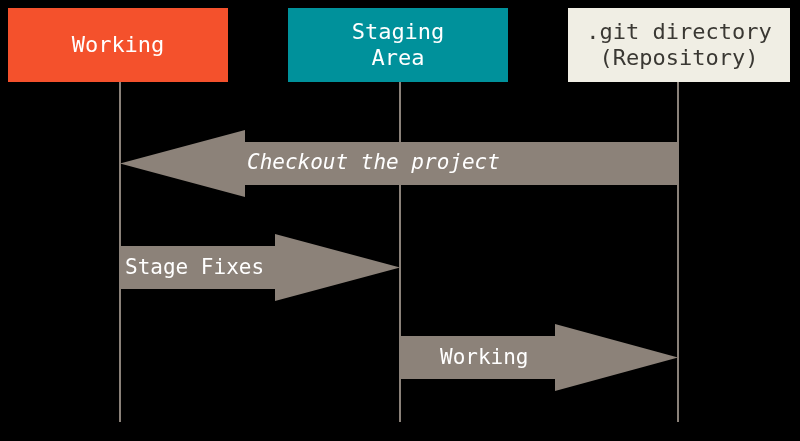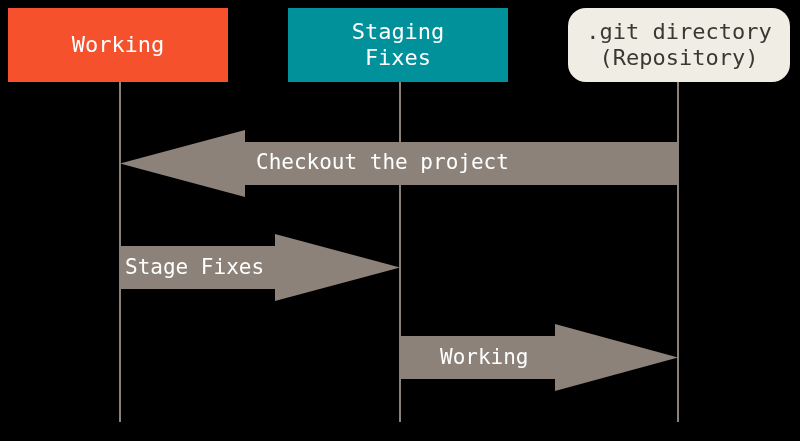--- a/index.html
+++ b/index.html
@@ -51,40 +51,40 @@
     left: 288px;
     width: 220px;
     background: #00919b;
     color: #ffffff;
   }
   #box-repo {
     left: 568px;
     width: 222px;
     background: #f0eee4;
     color: #3a3833;
-    border-radius: 18px;
   }
   .arrow-group {
     position: absolute;
     left: 0;
     top: 0;
     width: 800px;
     height: 441px;
     pointer-events: none;
   }
   .arrow-label {
     position: absolute;
     color: #ffffff;
     font-size: 21px;
     white-space: pre;
     line-height: 1;
   }
   #label-checkout {
-    left: 256px;
+    left: 247px;
     top: 152px;
+    font-style: italic;
   }
   #label-stage {
     left: 125px;
     top: 257px;
   }
   #label-commit {
     left: 440px;
     top: 347px;
   }
 </style>
@@ -96,21 +96,21 @@
   <div class="lifeline" style="left:119px; top:82px; height:340px;"></div>
   <div class="lifeline" style="left:399px; top:82px; height:340px;"></div>
   <div class="lifeline" style="left:677px; top:82px; height:340px;"></div>
 
   <div class="col-box" id="box-working">
     <span class="line1">Working</span>
   </div>
 
   <div class="col-box" id="box-staging">
     <span class="line1">Staging</span>
-    <span class="line2">Fixes</span>
+    <span class="line2">Area</span>
   </div>
 
   <div class="col-box" id="box-repo">
     <span class="line1">.git directory</span>
     <span class="line2">(Repository)</span>
   </div>
 
   <svg class="arrow-group" viewBox="0 0 800 441" width="800" height="441">
 
     <polygon fill="#8c8279" points="120,163.5 245,130 245,142 678,142 678,185 245,185 245,197"></polygon>

